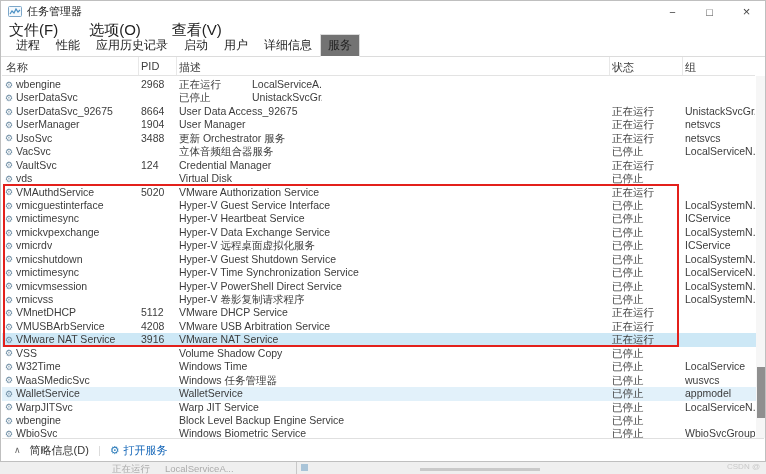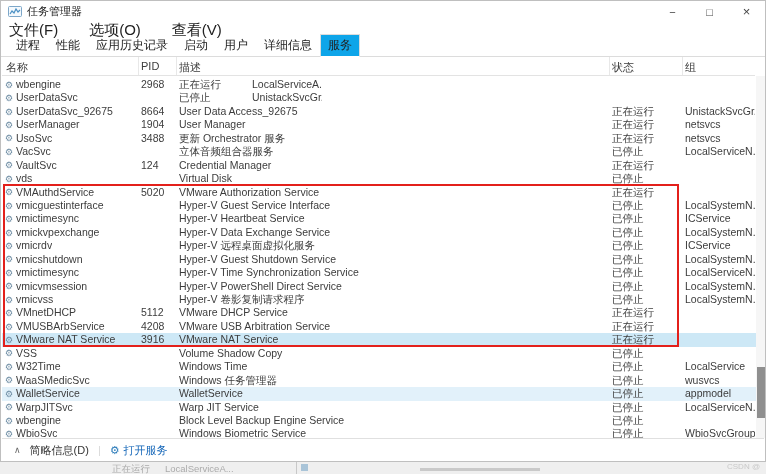--- a/index.html
+++ b/index.html
@@ -20,21 +20,21 @@
   .win-controls { position:absolute; right:0; top:0; display:flex; height:21px; }
   .win-btn { width:37px; height:21px; display:flex; align-items:center; justify-content:center;
              font-size:11px; color:#444; cursor:default; }
   
   .menubar { height:17px; display:flex; align-items:center; gap:31px; padding-left:8px; font-size:15px; }
   .menu-item { cursor:default; }
   
   .tabs { height:18px; display:flex; align-items:flex-end; padding-left:7px;
           border-bottom:1px solid #dcdcdc; font-size:12px; }
   .tab { padding:2px 7px 2px 7px; border:1px solid transparent; margin-bottom:-1px; cursor:default; }
-  .tab.active { background:#0ea5e9; border-color:#dcdcdc; border-bottom-color:#fff; }
+  .tab.active { background:#737373; border-color:#dcdcdc; border-bottom-color:#fff; }
   
   .thead { position:absolute; left:1px; right:10px; top:56px; height:19px;
            border-bottom:1px solid #e3e3e3; font-size:11px; color:#3c3c3c; display:flex; }
   .th { height:100%; padding:3px 0 0 2px; border-right:1px solid #e8e8e8; overflow:hidden; white-space:nowrap; }
   .th.name { padding-left:4px; position:relative; }
   .sort-caret { position:absolute; left:0; top:-3px; width:100%; text-align:center;
                 font-size:9px; color:#777; }
   
   .tbody { position:absolute; left:1px; top:77px; width:755px; height:360px; overflow:hidden;
            font-size:10.5px; color:#3c3c3c; }

